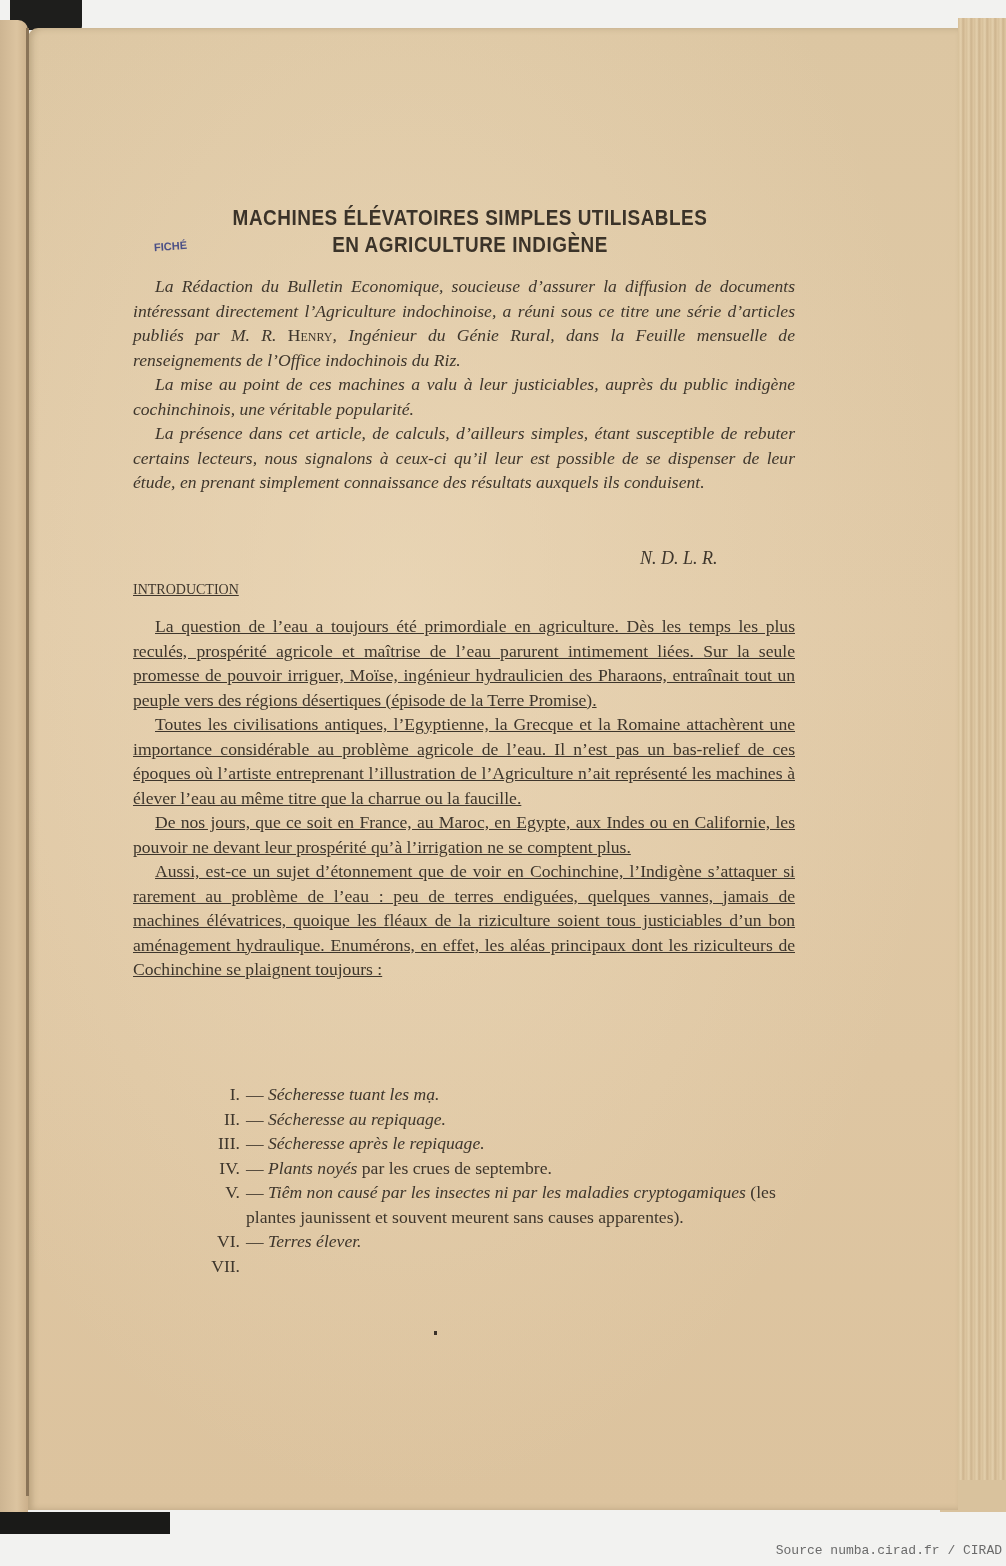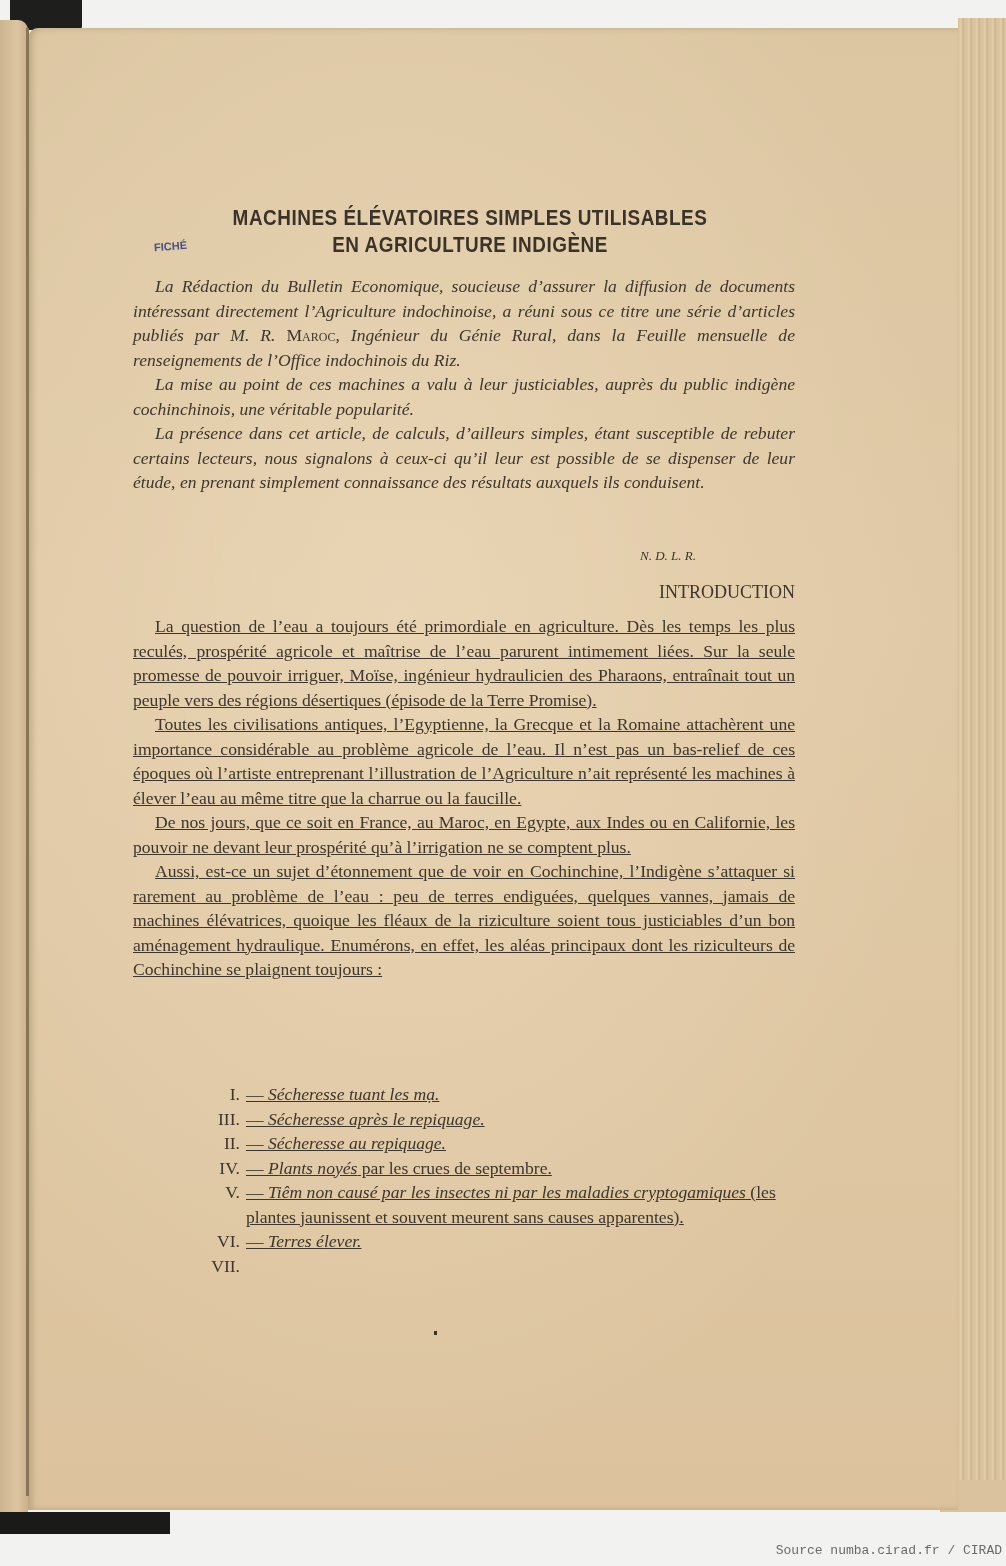--- a/index.html
+++ b/index.html
@@ -58,31 +58,31 @@
 
   .body-block {
     position:absolute; left:133px; width:662px;
     font-size:17.6px; line-height:24.5px; color:#3e362c;
     text-align:justify;
   }
   .body-block p { margin:0; text-indent:22px; }
   .italic { font-style:italic; }
   .sc { font-variant:small-caps; }
   .intro { top:274px; }
-  .ndlr { position:absolute; left:640px; top:548px; font-style:italic; font-size:13px; color:#3e362c; }
+  .ndlr { position:absolute; left:640px; top:548px; font-style:italic; font-size:18px; color:#3e362c; }
   .section-heading {
-    position:absolute; left:133px; width:662px; top:582px; text-align:right;
-    font-size:18px; color:#3e362c;
+    position:absolute; left:133px; width:662px; top:582px; text-align:left;
+    font-size:14px; color:#3e362c;text-decoration:underline;
   }
   .main { top:614px;text-decoration:underline; }
 
   .list { position:absolute; left:150px; top:1082px; width:650px; font-size:17.6px; line-height:24.5px; color:#3e362c; }
   .list-item { display:flex; }
   .list-num { width:90px; text-align:right; padding-right:6px; flex:none; }
-  .list-text { flex:1;text-decoration:underline; }
+  .list-text { flex:1; }
 
   .dot { position:absolute; left:434px; top:1331px; width:3px; height:4px; background:#3a3129; }
 
   .source {
     position:absolute; right:4px; top:1543px;
     font-family:Liberation Mono, monospace;
     font-size:13px; color:#6a6a6a;
   }
 </style>
 </head>
@@ -95,47 +95,47 @@
 
 <div class="page"></div>
 <div class="gutter"></div>
 <div class="binding-bottom"></div>
 
 <div class="title title-1">MACHINES ÉLÉVATOIRES SIMPLES UTILISABLES</div>
 <div class="title title-2">EN AGRICULTURE INDIGÈNE</div>
 <div class="stamp">FICHÉ</div>
 
 <div class="body-block intro italic">
-  <p><span>La Rédaction du Bulletin Economique, soucieuse d’assurer la diffusion de documents intéressant directement l’Agriculture indochinoise, a réuni sous ce titre une série d’articles publiés par M. R.</span> <span class="sc" style="font-style:normal">Maroc</span><span>, Ingénieur du Génie Rural, dans la Feuille mensuelle de renseignements de l’Office indochinois du Riz.</span></p>
+  <p><span>La Rédaction du Bulletin Economique, soucieuse d’assurer la diffusion de documents intéressant directement l’Agriculture indochinoise, a réuni sous ce titre une série d’articles publiés par M. R.</span> <span class="sc" style="font-style:normal">Henry</span><span>, Ingénieur du Génie Rural, dans la Feuille mensuelle de renseignements de l’Office indochinois du Riz.</span></p>
   <p>La mise au point de ces machines a valu à leur justiciables, auprès du public indigène cochinchinois, une véritable popularité.</p>
   <p>La présence dans cet article, de calculs, d’ailleurs simples, étant susceptible de rebuter certains lecteurs, nous signalons à ceux-ci qu’il leur est possible de se dispenser de leur étude, en prenant simplement connaissance des résultats auxquels ils conduisent.</p>
 </div>
 <div class="ndlr">N. D. L. R.</div>
 
 <div class="section-heading">INTRODUCTION</div>
 
 <div class="body-block main">
   <p>La question de l’eau a toujours été primordiale en agriculture. Dès les temps les plus reculés, prospérité agricole et maîtrise de l’eau parurent intimement liées. Sur la seule promesse de pouvoir irriguer, Moïse, ingénieur hydraulicien des Pharaons, entraînait tout un peuple vers des régions désertiques (épisode de la Terre Promise).</p>
   <p>Toutes les civilisations antiques, l’Egyptienne, la Grecque et la Romaine attachèrent une importance considérable au problème agricole de l’eau. Il n’est pas un bas-relief de ces époques où l’artiste entreprenant l’illustration de l’Agriculture n’ait représenté les machines à élever l’eau au même titre que la charrue ou la faucille.</p>
   <p>De nos jours, que ce soit en France, au Maroc, en Egypte, aux Indes ou en Californie, les pouvoir ne devant leur prospérité qu’à l’irrigation ne se comptent plus.</p>
   <p>Aussi, est-ce un sujet d’étonnement que de voir en Cochinchine, l’Indigène s’attaquer si rarement au problème de l’eau : peu de terres endiguées, quelques vannes, jamais de machines élévatrices, quoique les fléaux de la riziculture soient tous justiciables d’un bon aménagement hydraulique. Enumérons, en effet, les aléas principaux dont les riziculteurs de Cochinchine se plaignent toujours :</p>
 </div>
 
 <div class="list" id="hazard-list">
     <div class="list-item">
       <span class="list-num">I.</span>
       <span class="list-text"><span>— </span><span class="italic"> Sécheresse tuant les mạ.</span><span></span></span>
     </div>
     <div class="list-item">
+      <span class="list-num">II.</span>
+      <span class="list-text"><span>— </span><span class="italic"> Sécheresse au repiquage.</span><span></span></span>
+    </div>
+    <div class="list-item">
       <span class="list-num">III.</span>
       <span class="list-text"><span>— </span><span class="italic"> Sécheresse après le repiquage.</span><span></span></span>
-    </div>
-    <div class="list-item">
-      <span class="list-num">II.</span>
-      <span class="list-text"><span>— </span><span class="italic"> Sécheresse au repiquage.</span><span></span></span>
     </div>
     <div class="list-item">
       <span class="list-num">IV.</span>
       <span class="list-text"><span>— </span><span class="italic"> Plants noyés</span><span> par les crues de septembre.</span></span>
     </div>
     <div class="list-item">
       <span class="list-num">V.</span>
       <span class="list-text"><span>— </span><span class="italic"> Tiêm non causé par les insectes ni par les maladies cryptogamiques</span><span> (les plantes jaunissent et souvent meurent sans causes apparentes).</span></span>
     </div>
     <div class="list-item">

